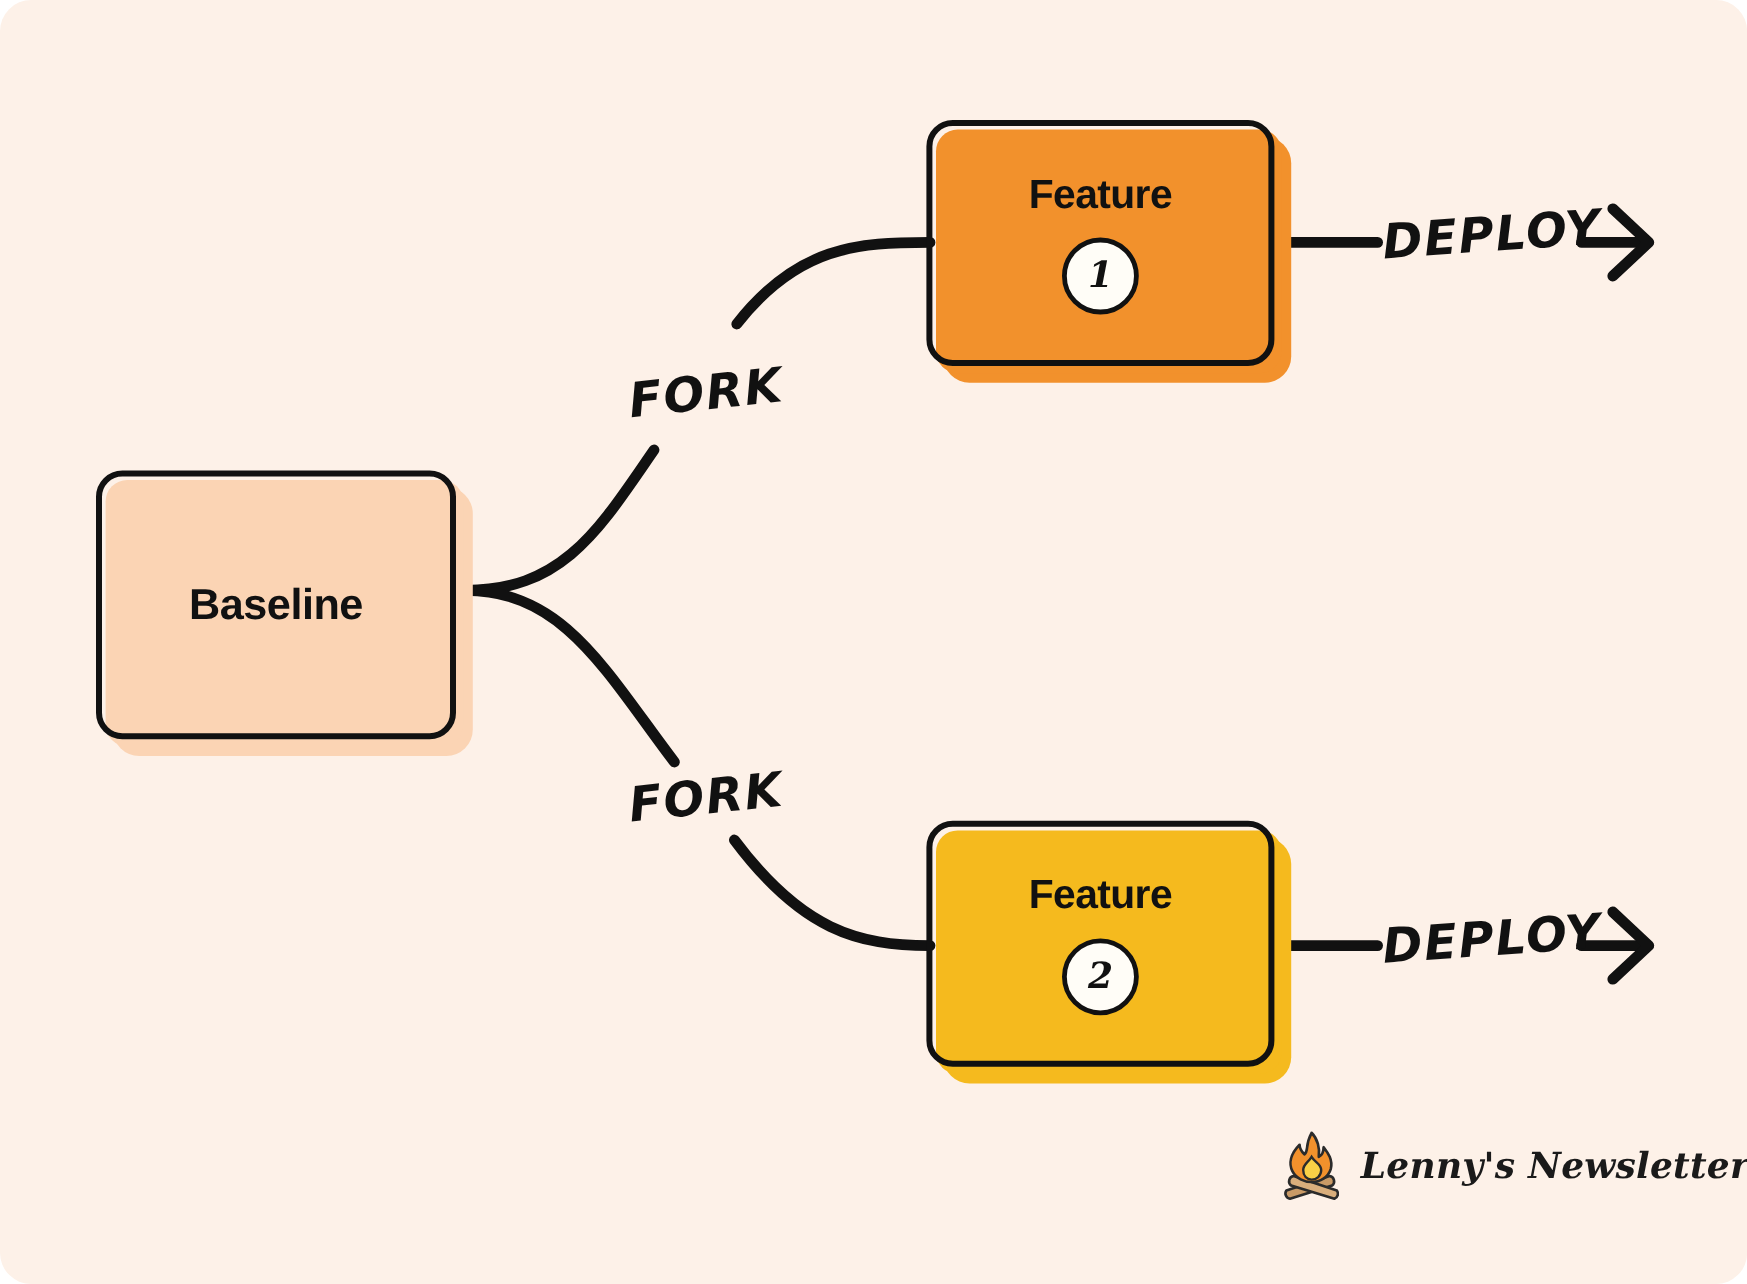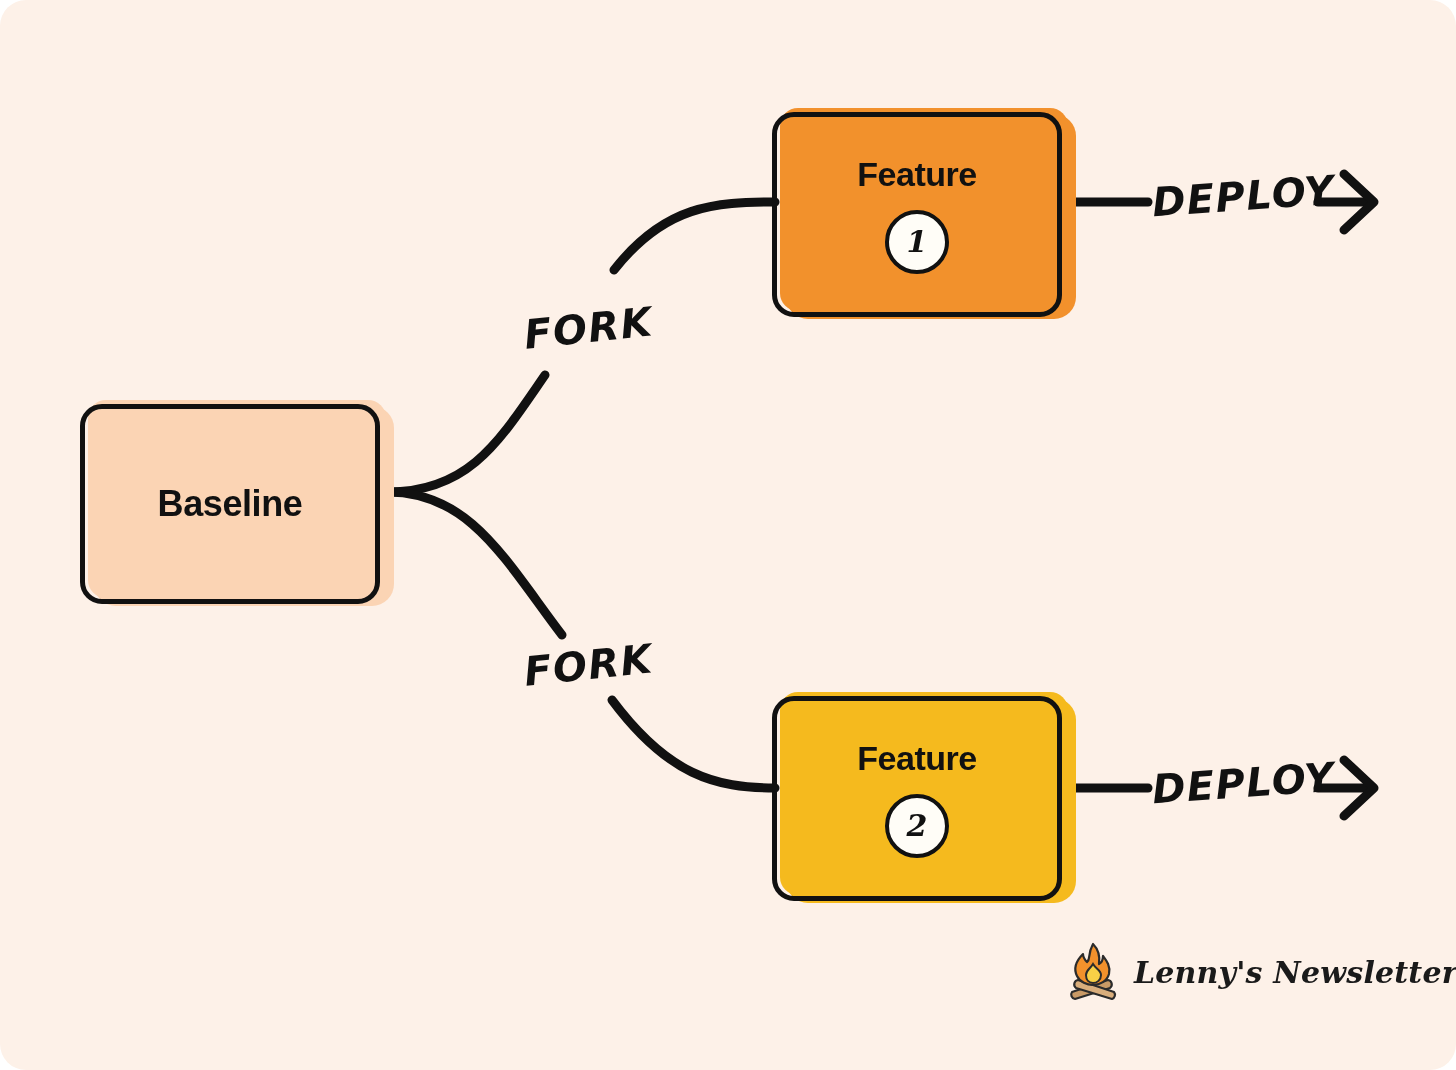--- a/index.html
+++ b/index.html
@@ -31,21 +31,21 @@
     position: absolute;
     left: 14px;
     top: 14px;
     width: 100%;
     height: 100%;
     border-radius: 22px;
   }
   .node-body {
     position: absolute;
     left: 0;
-    top: 12px;
+    top: 0;
     width: 100%;
     height: 100%;
     border-radius: 22px;
     border: 5px solid #111111;
     background: transparent;
     box-sizing: border-box;
     display: flex;
     flex-direction: column;
     align-items: center;
     justify-content: center;
@@ -65,21 +65,21 @@
     font-weight: bold;
     color: #111111;
     letter-spacing: -0.4px;
   }
 
   
   #node-baseline {
     left: 80px;
     top: 392px;
     width: 300px;
-    height: 200px;
+    height: 224px;
   }
   #node-baseline .node-shadow { background: #FBD4B4; }
   #node-baseline .node-fill   { background: #FBD4B4; }
   #node-baseline .node-label  { font-size: 36px; }
 
   
   #node-feature-1 {
     left: 772px;
     top: 100px;
     width: 290px;

